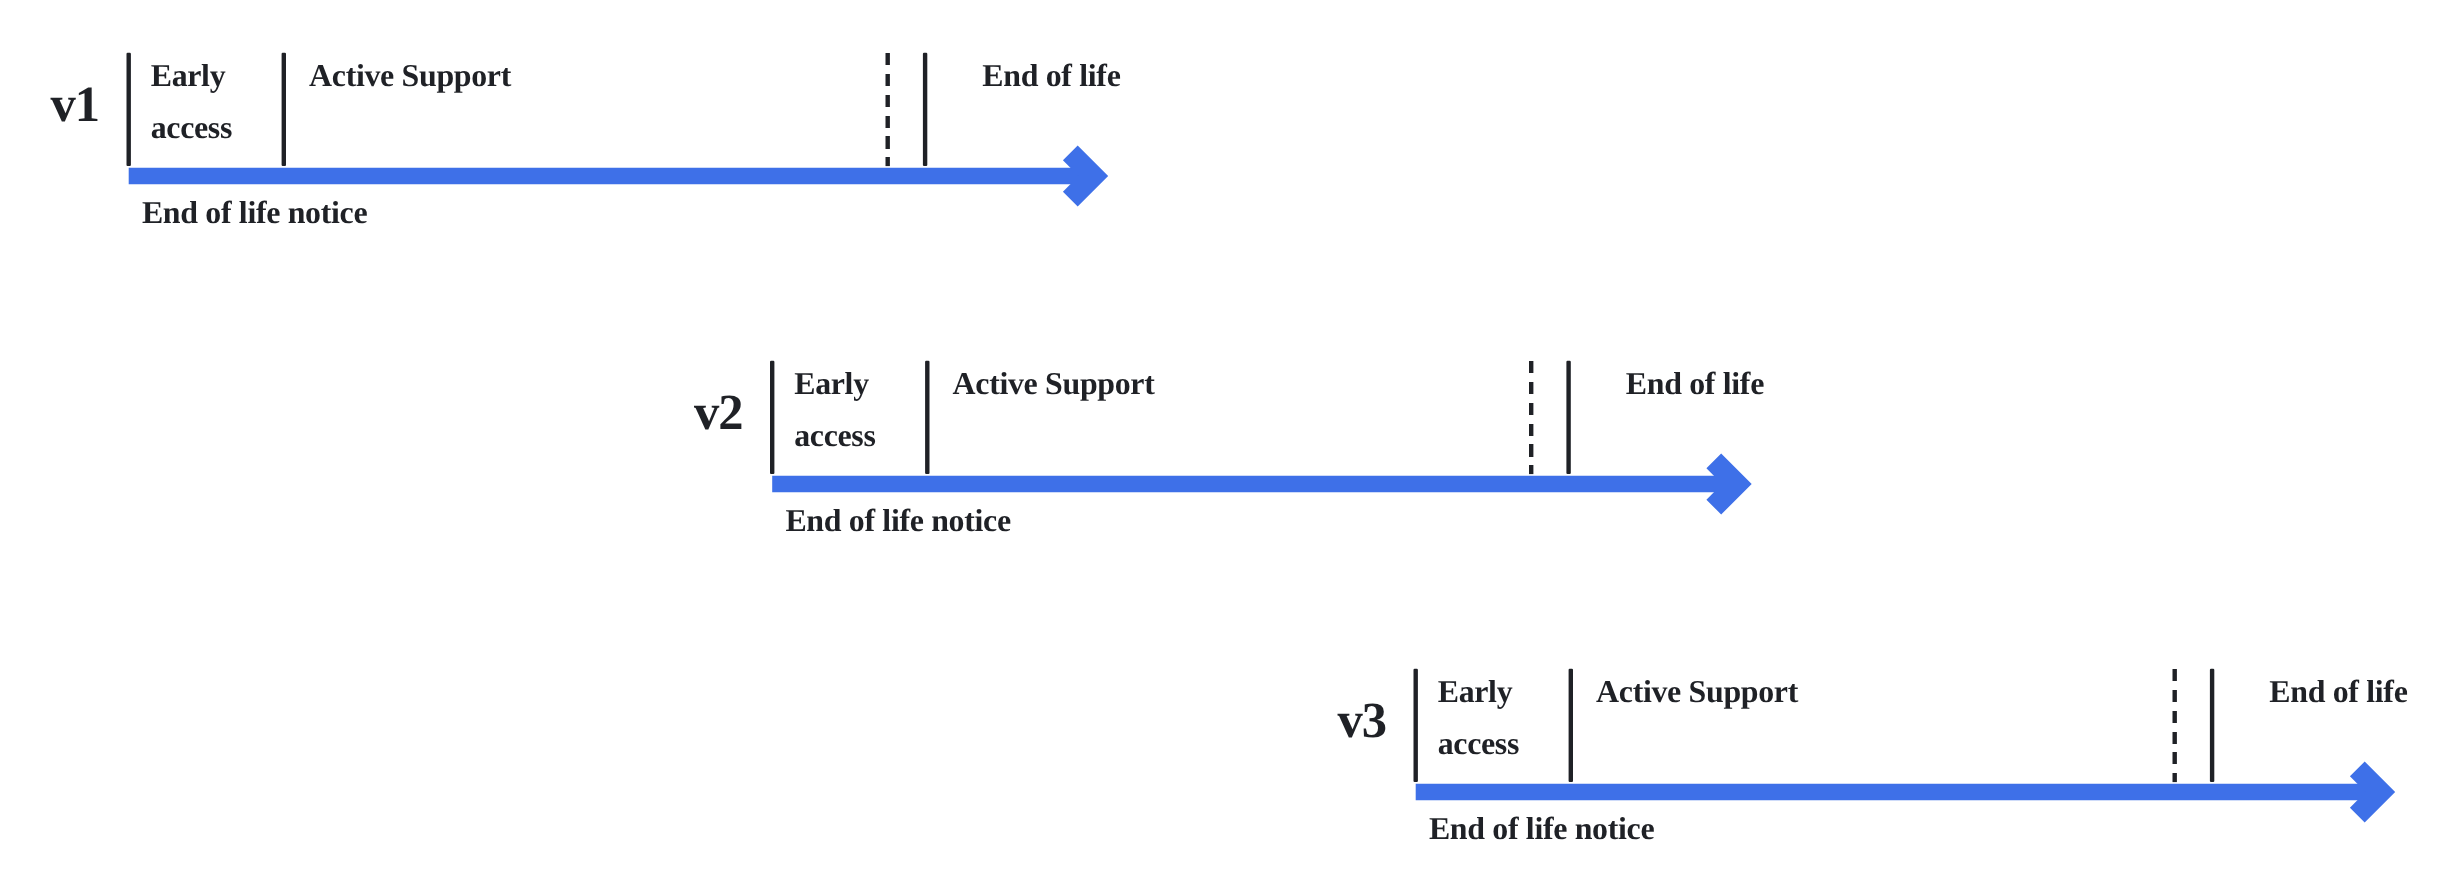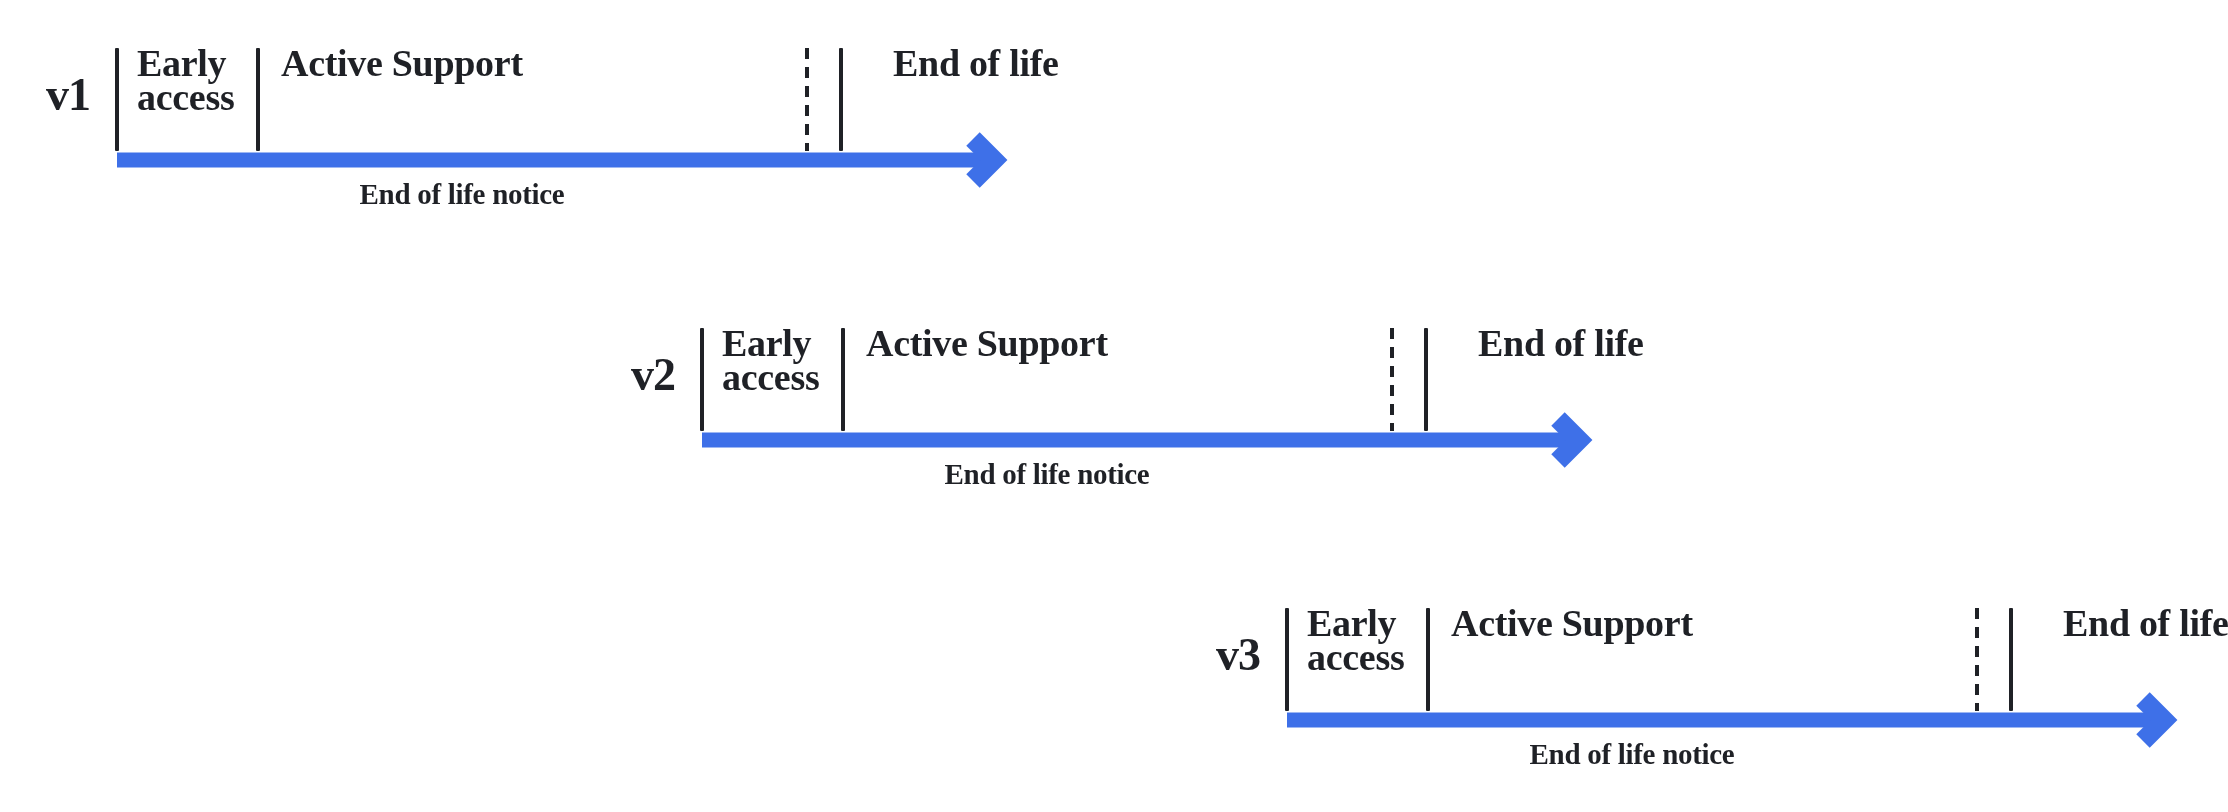--- a/index.html
+++ b/index.html
@@ -36,33 +36,33 @@
   .tick-1{ left:-2px; }
   .tick-2{ left:139px; }
   .tick-eol{ left:722px; }
   .tick-dashed{
     position:absolute; top:0; left:688px; width:4px; height:103px;
     background:repeating-linear-gradient(180deg,
       var(--ink) 0 11px, transparent 11px 19px);
   }
 
   .phase-label{
-    position:absolute; top:-2px; font-size:38px; line-height:34px;
+    position:absolute; top:-2px; font-size:29px; line-height:47px;
     white-space:nowrap; letter-spacing:-0.3px;
   }
   .lbl-early{ left:20px; width:130px; white-space:normal; }
   .lbl-active{ left:164px; }
   .lbl-eol{ left:776px; }
 
   .arrow-wrap{ position:absolute; left:0; top:62px; width:920px; height:100px; color:var(--arrow); }
   .arrow-wrap svg{ display:block; width:920px; height:100px; overflow:visible; }
 
   .lbl-notice{
-    position:absolute; left:0; top:129px; width:690px;
-    text-align:center; font-size:29px; line-height:34px;
+    position:absolute; left:12px; top:129px; width:690px;
+    text-align:left; font-size:29px; line-height:34px;
     white-space:nowrap; letter-spacing:-0.3px;
   }
 </style>
 </head>
 <body>
 
 <div class="canvas">
 
   <div class="timeline row-v1">
     <div class="vlabel">v1</div>

